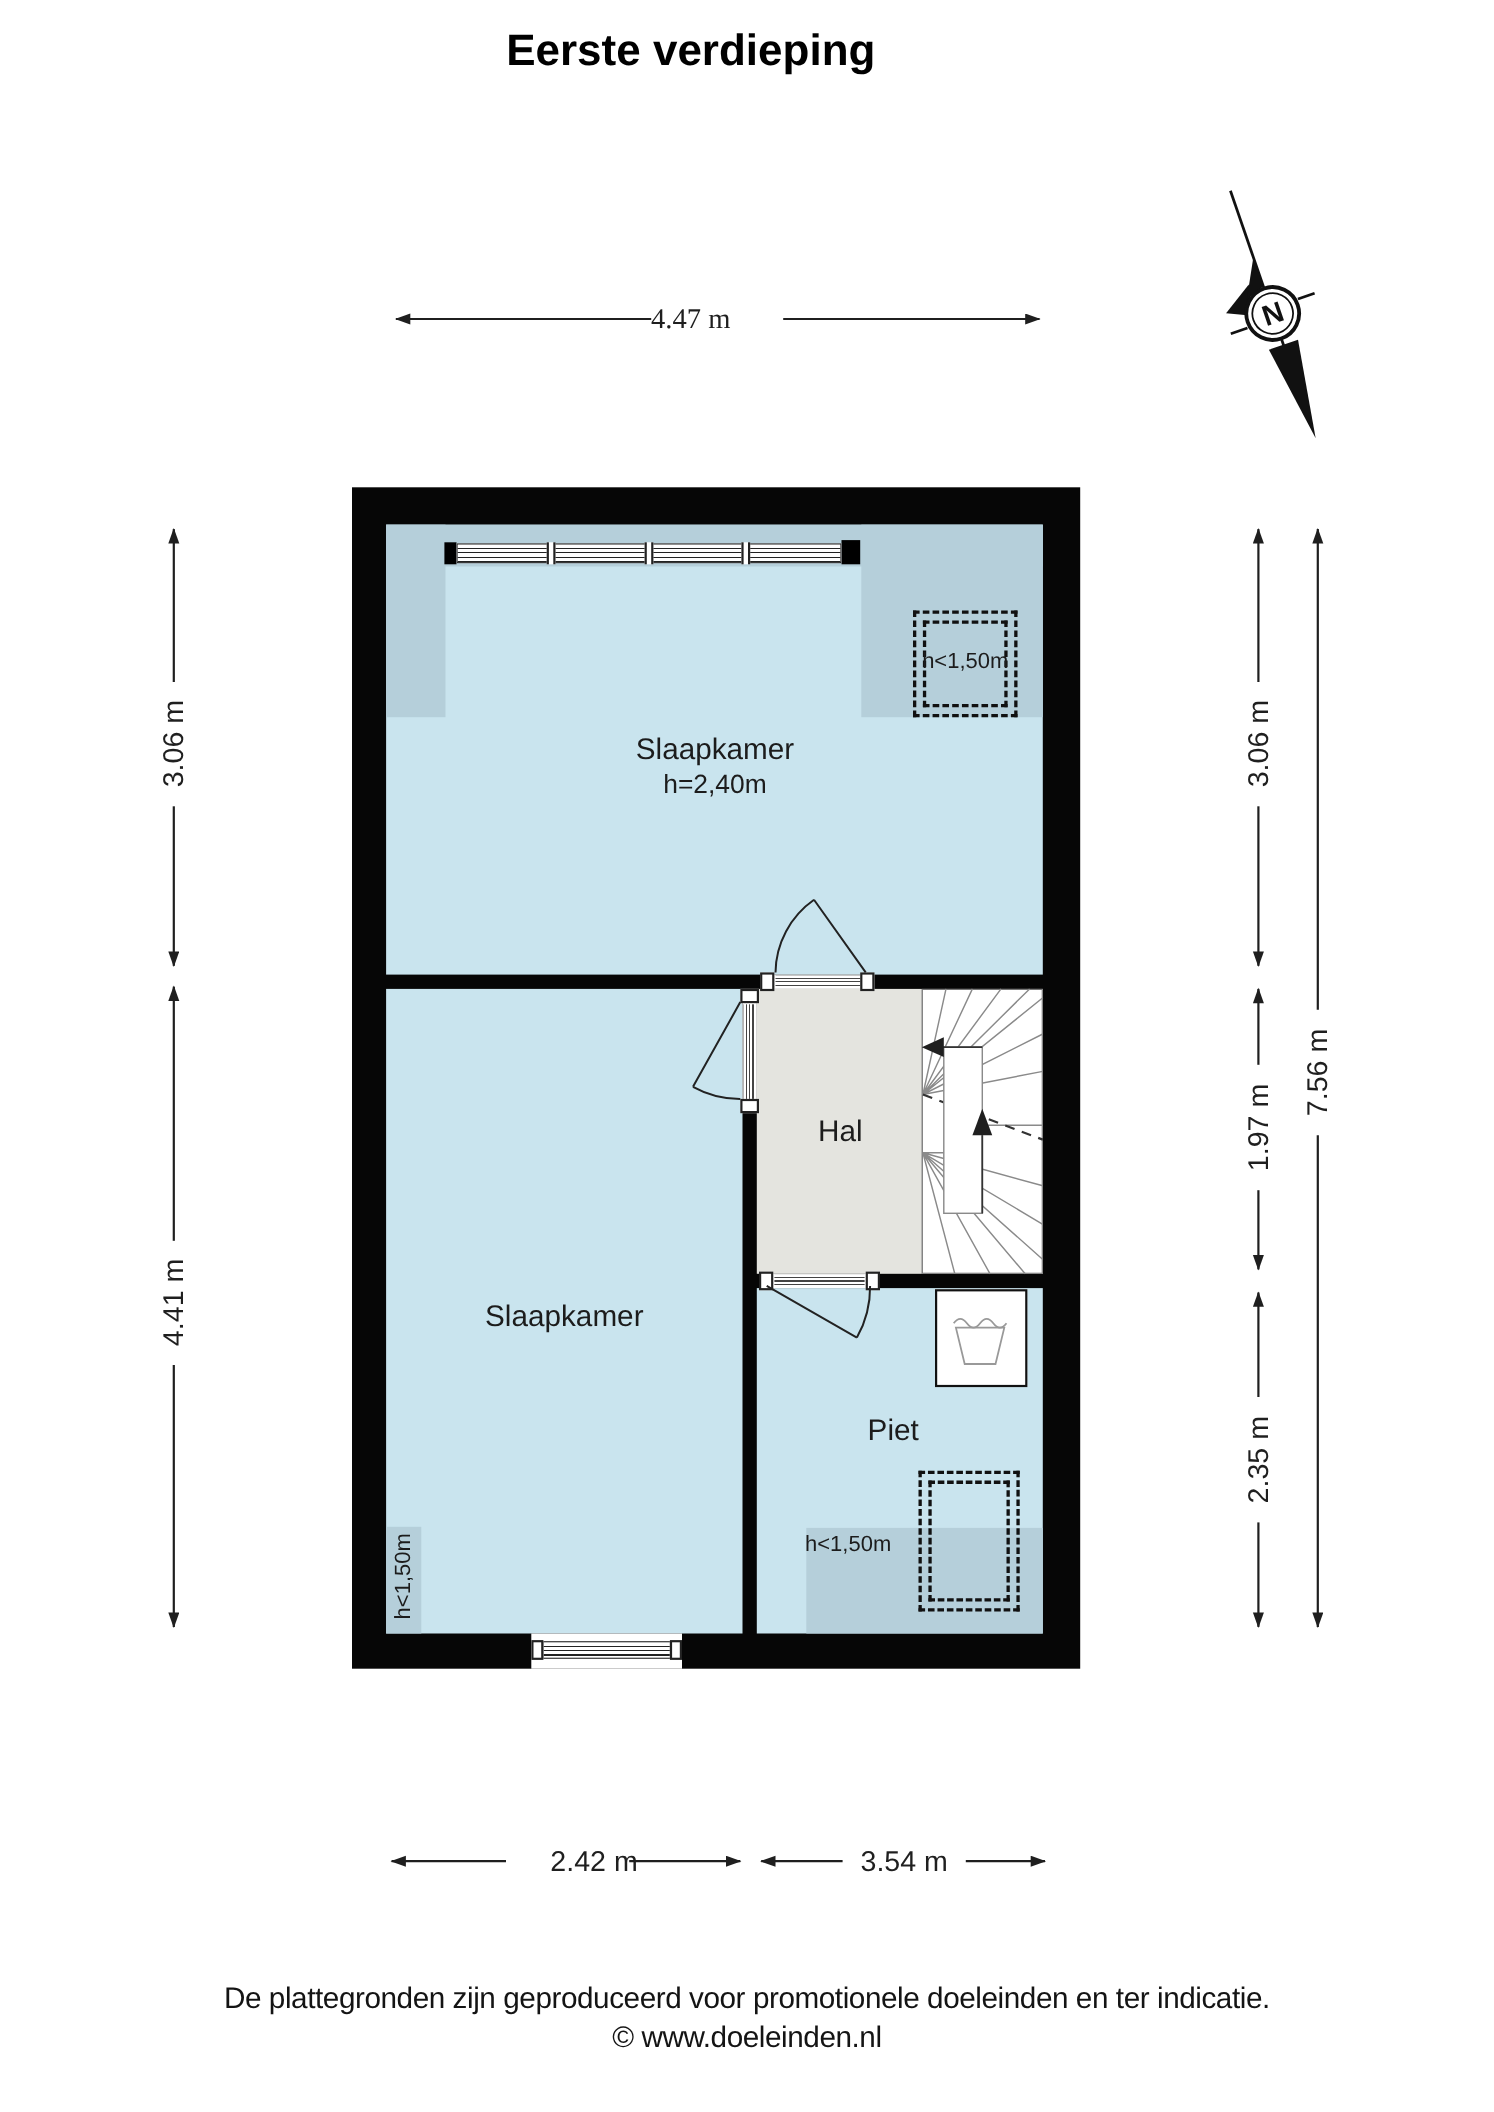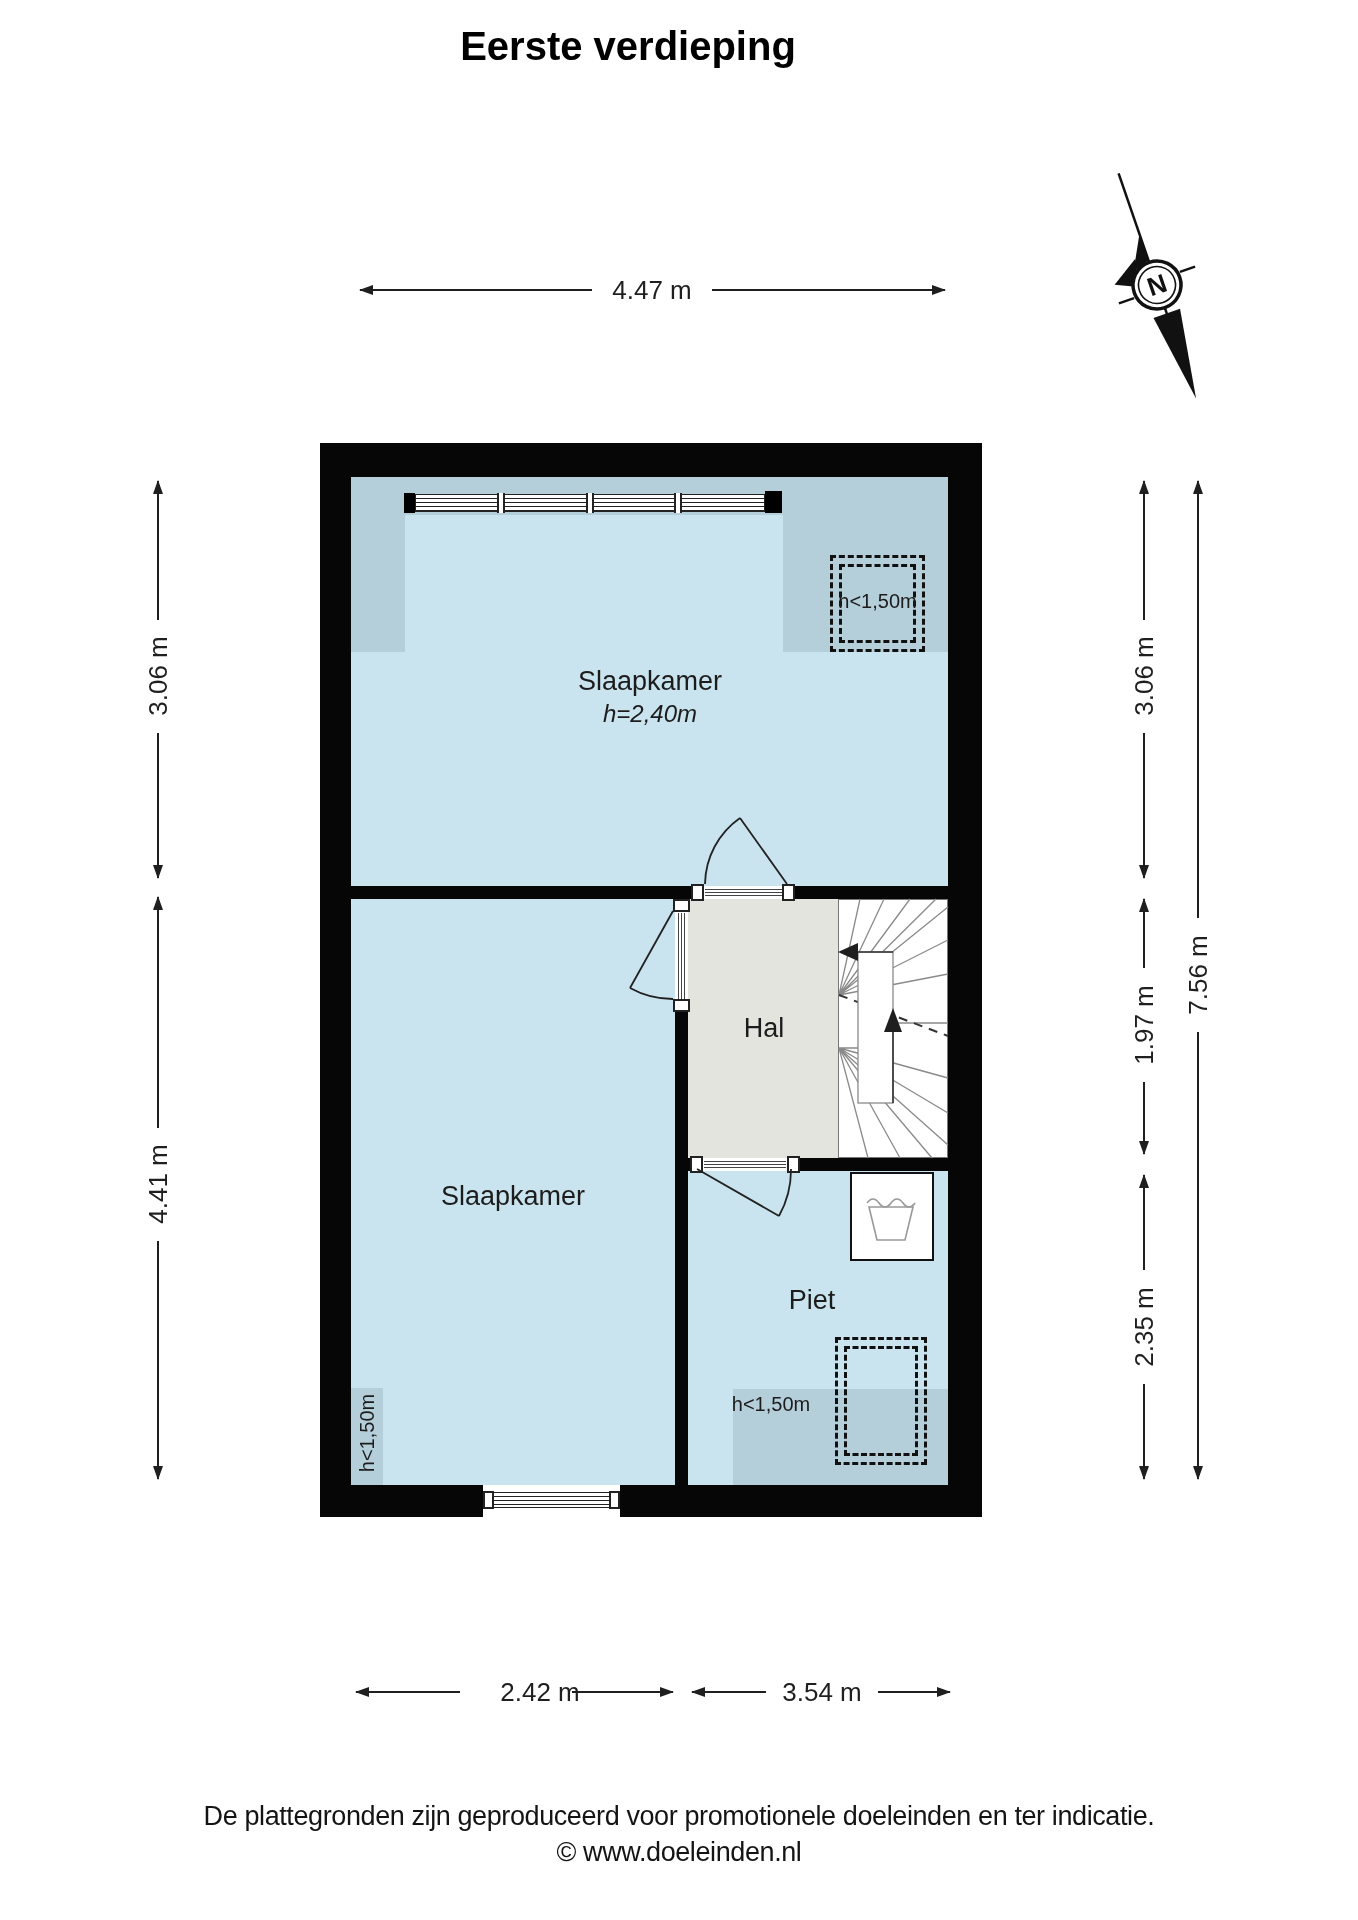--- a/index.html
+++ b/index.html
@@ -12,21 +12,21 @@
   .room-dark{background:#b5cfda;}
   .room-hal{background:#e4e4df;}
   .stairs-bg{background:#ffffff;border:1px solid #777;box-sizing:border-box;}
   .jamb{background:#fff;border:2px solid #222;box-sizing:border-box;}
   .win-band{background:repeating-linear-gradient(to bottom,#fff 0 3px,#222 3px 4px);border:1px solid #222;box-sizing:border-box;background-color:#fff;}
   .th-h{background:repeating-linear-gradient(to bottom,#fff 0 2px,#444 2px 3px);}
   .th-v{background:repeating-linear-gradient(to right,#fff 0 2px,#444 2px 3px);}
   .win-div{background:#fff;border-left:2px solid #222;border-right:2px solid #222;box-sizing:border-box;}
   .dashed{border:3px dashed #111;box-sizing:border-box;}
   .room-label{font-size:27px;text-align:center;color:#1c1c1c;}
-  .room-sub{font-size:24px;text-align:center;color:#1c1c1c;font-style:italic;}
+  .room-sub{font-size:24px;text-align:center;color:#1c1c1c;}
   .lh-label{font-size:20px;text-align:center;color:#1c1c1c;}
   .lh-vert{transform:translate(-50%,-50%) rotate(-90deg);white-space:nowrap;font-size:20px;color:#1c1c1c;}
   .dim{font-size:26px;color:#1f1f1f;white-space:nowrap;transform:translate(-50%,-50%);}
   .vdim{font-size:26px;color:#1f1f1f;white-space:nowrap;transform:translate(-50%,-50%) rotate(-90deg);}
   .footer{left:0;top:1798px;width:1358px;text-align:center;font-size:27px;line-height:36px;color:#141414;letter-spacing:-0.4px;}
   svg.overlay{position:absolute;left:0;top:0;pointer-events:none;}
 </style>
 </head>
 <body>
 
@@ -170,21 +170,21 @@
   <div class="abs room-label" style="left:530px;top:666px;width:240px;">Slaapkamer</div>
   <div class="abs room-sub" style="left:530px;top:700px;width:240px;">h=2,40m</div>
   <div class="abs room-label" style="left:393px;top:1181px;width:240px;">Slaapkamer</div>
   <div class="abs room-label" style="left:704px;top:1013px;width:120px;">Hal</div>
   <div class="abs room-label" style="left:732px;top:1285px;width:160px;">Piet</div>
 
   <div class="abs lh-label" style="left:830px;top:590px;width:95px;">h&lt;1,50m</div>
   <div class="abs lh-label" style="left:701px;top:1393px;width:140px;">h&lt;1,50m</div>
   <div class="abs lh-vert" style="left:367px;top:1433px;">h&lt;1,50m</div>
 
-  <div class="abs dim" style="left:652px;top:290px;">4.47 m</div>
+  <div class="abs dim" style="left:628px;top:290px;font-family:Liberation Serif, serif;">4.47 m</div>
   <div class="abs vdim" style="left:158px;top:676px;">3.06 m</div>
   <div class="abs vdim" style="left:158px;top:1184px;">4.41 m</div>
   <div class="abs vdim" style="left:1144px;top:676px;">3.06 m</div>
   <div class="abs vdim" style="left:1144px;top:1025px;">1.97 m</div>
   <div class="abs vdim" style="left:1144px;top:1327px;">2.35 m</div>
   <div class="abs vdim" style="left:1198px;top:975px;">7.56 m</div>
   <div class="abs dim" style="left:540px;top:1692px;">2.42 m</div>
   <div class="abs dim" style="left:822px;top:1692px;">3.54 m</div>
 
   <div class="abs footer">

